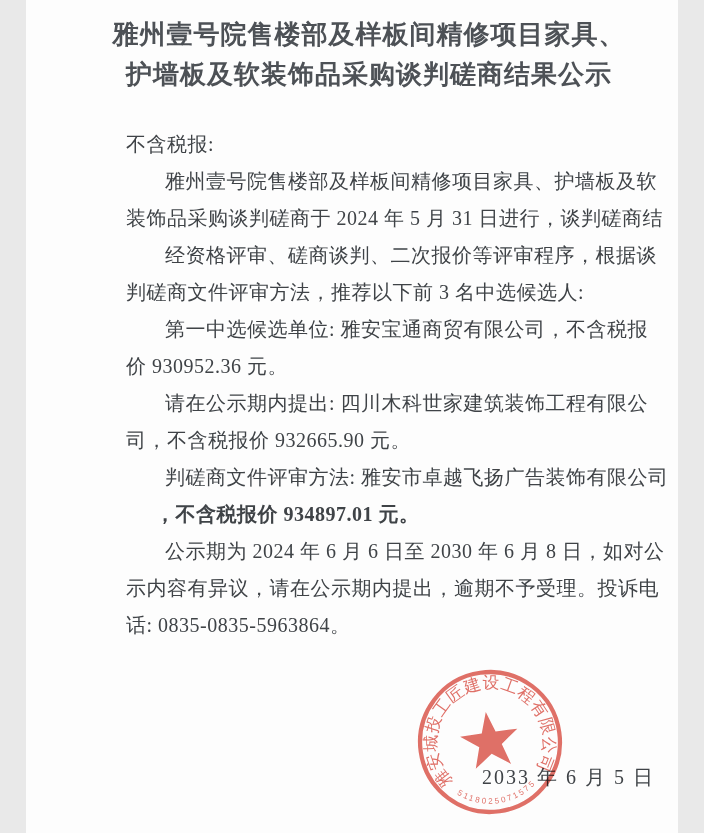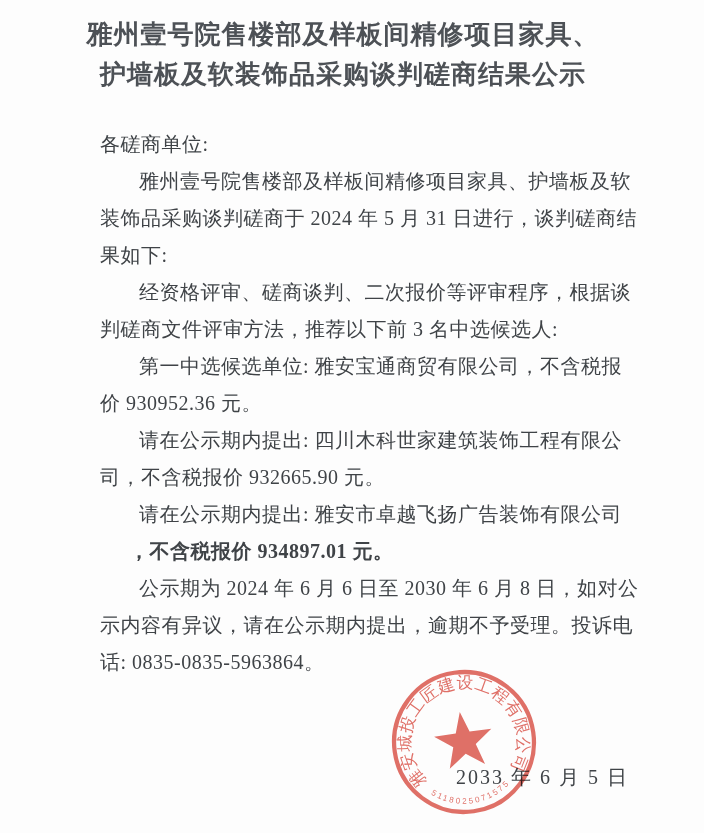--- a/index.html
+++ b/index.html
@@ -1,18 +1,18 @@
 <!DOCTYPE html>
 <html><head>
 <meta charset="utf-8">
 <style>
   html,body { margin:0; padding:0; background:#e9e9e9; }
   .page {
     position:relative;
-    width:704px; height:833px;
+    width:652px; height:833px;
     margin:0 auto;
     background:#fdfdfd;
     overflow:hidden;
     font-family:"Liberation Serif","DejaVu Serif",serif;
     color:#3f4347;
   }
   .title {
     margin:14px 0 0 37px;
     width:612px;
     text-align:center;
@@ -57,31 +57,30 @@
 <body>
 
 <div class="page">
 
   <div class="title">
     <div>雅州壹号院售楼部及样板间精修项目家具、</div>
     <div>护墙板及软装饰品采购谈判磋商结果公示</div>
   </div>
 
   <div class="doc-body">
-    <div class="line">各磋商单位:</div>
+    <div class="line">不含税报:</div>
     <div class="line ind">雅州壹号院售楼部及样板间精修项目家具、护墙板及软</div>
     <div class="line">装饰品采购谈判磋商于 2024 年 5 月 31 日进行，谈判磋商结</div>
-    <div class="line">果如下:</div>
     <div class="line ind">经资格评审、磋商谈判、二次报价等评审程序，根据谈</div>
     <div class="line">判磋商文件评审方法，推荐以下前 3 名中选候选人:</div>
     <div class="line ind">第一中选候选单位: 雅安宝通商贸有限公司，不含税报</div>
     <div class="line">价 930952.36 元。</div>
     <div class="line ind">请在公示期内提出: 四川木科世家建筑装饰工程有限公</div>
     <div class="line">司，不含税报价 932665.90 元。</div>
-    <div class="line ind">请在公示期内提出: 雅安市卓越飞扬广告装饰有限公司</div>
+    <div class="line ind">判磋商文件评审方法: 雅安市卓越飞扬广告装饰有限公司</div>
     <div class="line ind2">，不含税报价 934897.01 元。</div>
     <div class="line ind">公示期为 2024 年 6 月 6 日至 2030 年 6 月 8 日，如对公</div>
     <div class="line">示内容有异议，请在公示期内提出，逾期不予受理。投诉电</div>
     <div class="line">话: 0835-0835-5963864。</div>
   </div>
 
   <div class="docdate">2033 年 6 月 5 日</div>
 
   <svg class="seal" viewBox="0 0 150 150" xmlns="http://www.w3.org/2000/svg">
     <defs>

